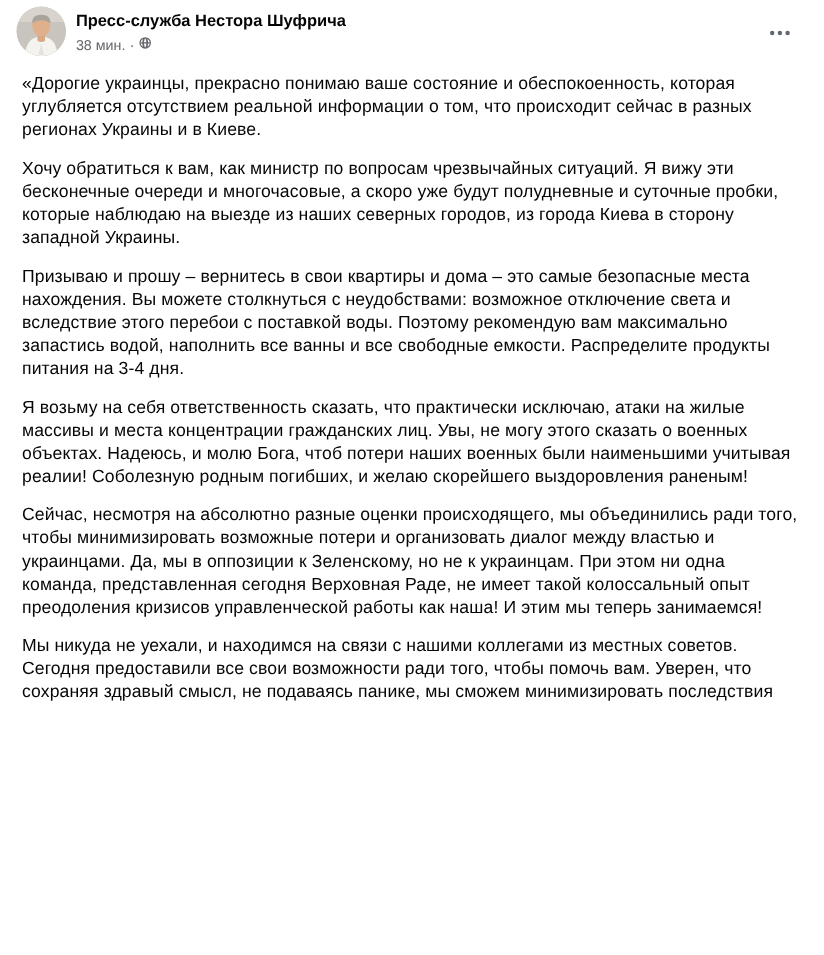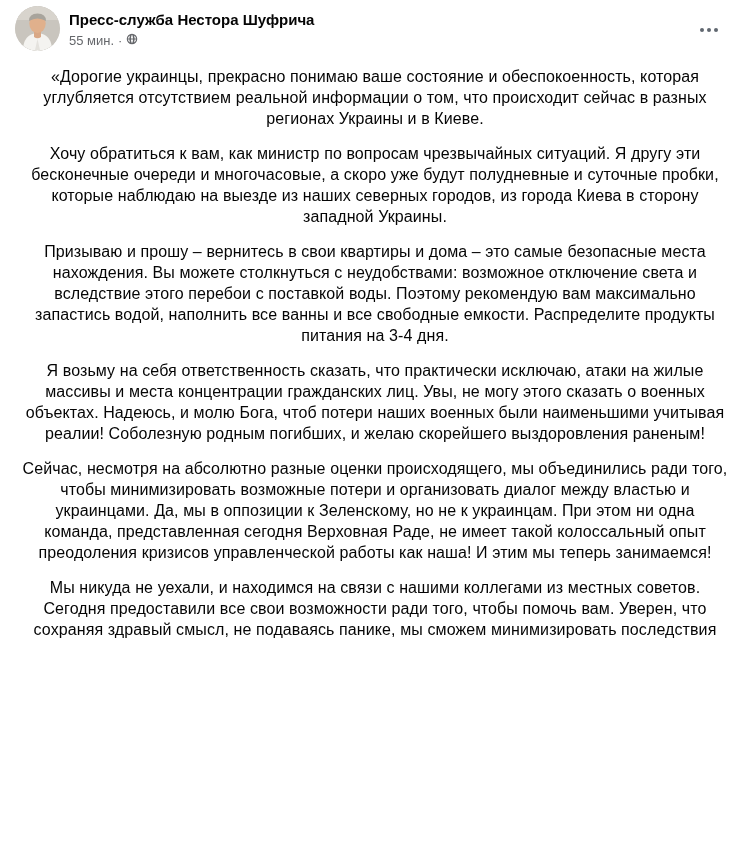--- a/index.html
+++ b/index.html
@@ -76,21 +76,20 @@
   }
   .more-button .dot {
     width: 4px;
     height: 4px;
     border-radius: 50%;
     background: #606770;
   }
   
   .post-text {
     padding: 10px 19px 0 20px;
-    text-align: center;
   }
   .post-text p {
     margin: 0 0 14px 0;
     font-size: 16px;
     line-height: 21px;
     color: #050505;
     letter-spacing: 0.1px;
   }
 </style>
 </head>
@@ -116,39 +115,39 @@
           <ellipse cx="22.5" cy="17.5" rx="8.2" ry="9.5" fill="#e0b08c"></ellipse>
           <path d="M14 15 Q14 7.5 22.5 7.5 Q31 7.5 31 15 Q27 12.5 22.5 12.5 Q18 12.5 14 15 Z" fill="#a8a49c"></path>
           <path d="M20 44 L22.5 33 L25 44 Z" fill="#e4e2dd"></path>
         </g>
       </svg>
     </div>
 
     <div class="header-text">
       <span class="author-name">Пресс-служба Нестора Шуфрича</span>
       <span class="post-meta">
-        <span>55 мин.</span>
+        <span>38 мин.</span>
         <span class="sep">·</span>
         <span class="globe-icon">
           <svg width="12" height="12" viewBox="0 0 16 16" fill="#65676b">
             <path d="M8 1a7 7 0 1 0 0 14A7 7 0 0 0 8 1zm5.6 6.3h-2.1c-.07-1.5-.4-2.9-.95-4.05a5.7 5.7 0 0 1 3.05 4.05zM8 2.4c.7.9 1.25 2.4 1.35 4.9h-2.7C6.75 4.8 7.3 3.3 8 2.4zM5.45 3.25c-.55 1.15-.88 2.55-.95 4.05H2.4a5.7 5.7 0 0 1 3.05-4.05zM2.4 8.7h2.1c.07 1.5.4 2.9.95 4.05A5.7 5.7 0 0 1 2.4 8.7zM8 13.6c-.7-.9-1.25-2.4-1.35-4.9h2.7c-.1 2.5-.65 4-1.35 4.9zm2.55-.85c.55-1.15.88-2.55.95-4.05h2.1a5.7 5.7 0 0 1-3.05 4.05z"></path>
           </svg>
         </span>
       </span>
     </div>
 
     <button class="more-button" aria-label="more options">
       <span class="dot"></span>
       <span class="dot"></span>
       <span class="dot"></span>
     </button>
   </div>
 
   <div class="post-text">
       <p>«Дорогие украинцы, прекрасно понимаю ваше состояние и обеспокоенность, которая углубляется отсутствием реальной информации о том, что происходит сейчас в разных регионах Украины и в Киеве.</p>
-      <p>Хочу обратиться к вам, как министр по вопросам чрезвычайных ситуаций. Я другу эти бесконечные очереди и многочасовые, а скоро уже будут полудневные и суточные пробки, которые наблюдаю на выезде из наших северных городов, из города Киева в сторону западной Украины.</p>
+      <p>Хочу обратиться к вам, как министр по вопросам чрезвычайных ситуаций. Я вижу эти бесконечные очереди и многочасовые, а скоро уже будут полудневные и суточные пробки, которые наблюдаю на выезде из наших северных городов, из города Киева в сторону западной Украины.</p>
       <p>Призываю и прошу – вернитесь в свои квартиры и дома – это самые безопасные места нахождения. Вы можете столкнуться с неудобствами: возможное отключение света и вследствие этого перебои с поставкой воды. Поэтому рекомендую вам максимально запастись водой, наполнить все ванны и все свободные емкости. Распределите продукты питания на 3-4 дня.</p>
       <p>Я возьму на себя ответственность сказать, что практически исключаю, атаки на жилые массивы и места концентрации гражданских лиц. Увы, не могу этого сказать о военных объектах. Надеюсь, и молю Бога, чтоб потери наших военных были наименьшими учитывая реалии! Соболезную родным погибших, и желаю скорейшего выздоровления раненым!</p>
       <p>Сейчас, несмотря на абсолютно разные оценки происходящего, мы объединились ради того, чтобы минимизировать возможные потери и организовать диалог между властью и украинцами. Да, мы в оппозиции к Зеленскому, но не к украинцам. При этом ни одна команда, представленная сегодня Верховная Раде, не имеет такой колоссальный опыт преодоления кризисов управленческой работы как наша! И этим мы теперь занимаемся!</p>
       <p>Мы никуда не уехали, и находимся на связи с нашими коллегами из местных советов. Сегодня предоставили все свои возможности ради того, чтобы помочь вам. Уверен, что сохраняя здравый смысл, не подаваясь панике, мы сможем минимизировать последствия этих страшных событий. Потом мы разберемся, как это все произошло, а сегодня мы должны быть вместе, чтобы помочь друг другу. Берегите себя и своих близких. Уверен, мы вместе это пройдем», – Нестор Шуфрич.</p>
     </div>
 
 </div>
 
 </body></html>

